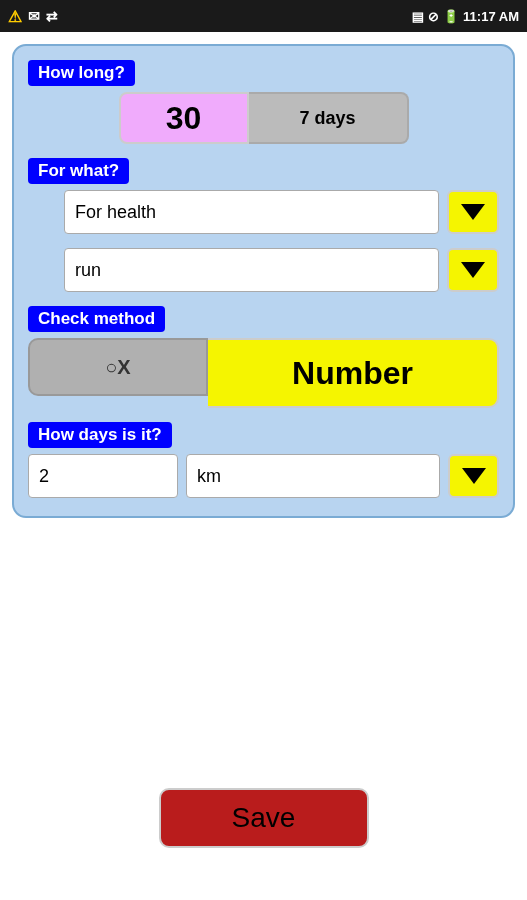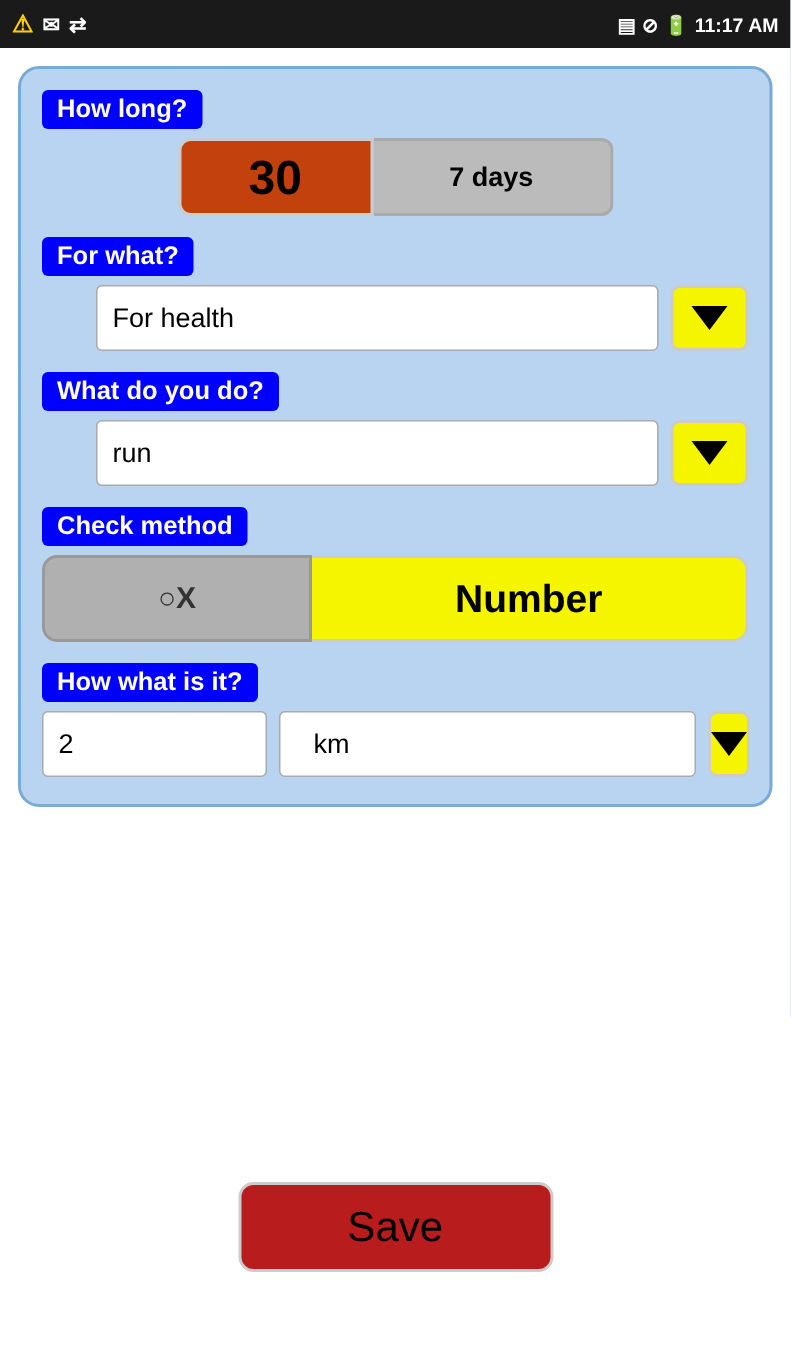--- a/index.html
+++ b/index.html
@@ -65,21 +65,21 @@
       display: inline-block;
       margin-bottom: 6px;
     }
     
     .duration-row {
       display: flex;
       justify-content: center;
       gap: 0;
     }
     .duration-number {
-      background: #c2410c;
+      background: #f0abfc;
       color: #000;
       font-size: 32px;
       font-weight: bold;
       width: 130px;
       height: 52px;
       display: flex;
       align-items: center;
       justify-content: center;
       border-radius: 8px 0 0 8px;
       border: 2px solid #ccc;
@@ -152,24 +152,24 @@
       border-radius: 10px 0 0 10px;
       border: 2px solid #999;
       gap: 6px;
     }
     .check-option-left .radio-x {
       font-size: 20px;
     }
     .check-option-right {
       background: #f5f500;
       color: #000;
-      font-size: 26px;
+      font-size: 32px;
       font-weight: bold;
       flex: 1;
-      height: 58px;
+      height: 70px;
       display: flex;
       align-items: center;
       justify-content: center;
       border-radius: 0 10px 10px 0;
       border: 2px solid #ccc;
       border-left: none;
       cursor: pointer;
     }
     
     .how-much-row {
@@ -187,21 +187,21 @@
       padding: 0 10px;
       color: #000;
     }
     .how-much-unit {
       flex: 1;
       height: 44px;
       background: white;
       border: 1.5px solid #aaa;
       border-radius: 4px;
       font-size: 18px;
-      padding: 0 22px;
+      padding: 0 10px;
       color: #000;
     }
     
     .save-area {
       flex: 1;
       display: flex;
       align-items: flex-end;
       justify-content: center;
       padding-bottom: 40px;
     }
@@ -258,41 +258,40 @@
       <div class="section-label">For what?</div>
       <div class="dropdown-row">
         <input class="dropdown-input" type="text" value="For health" style="">
         <div class="dropdown-btn">
           <div class="arrow"></div>
         </div>
       </div>
     </div>
 
     <div>
-      <div class="section-label">What do you do?</div>
       <div class="dropdown-row">
         <input class="dropdown-input" type="text" value="run" style="">
         <div class="dropdown-btn">
           <div class="arrow"></div>
         </div>
       </div>
     </div>
 
     <div>
       <div class="section-label">Check method</div>
       <div class="check-method-row">
         <div class="check-option-left">
           <span class="radio-x">○X</span>
         </div>
         <div class="check-option-right">Number</div>
       </div>
     </div>
 
     <div>
-      <div class="section-label">How what is it?</div>
+      <div class="section-label">How days is it?</div>
       <div class="how-much-row">
         <input class="how-much-input" type="text" value="2" style="">
         <input class="how-much-unit" type="text" value="km" style="">
         <div class="dropdown-btn">
           <div class="arrow"></div>
         </div>
       </div>
     </div>
 
   </div>

